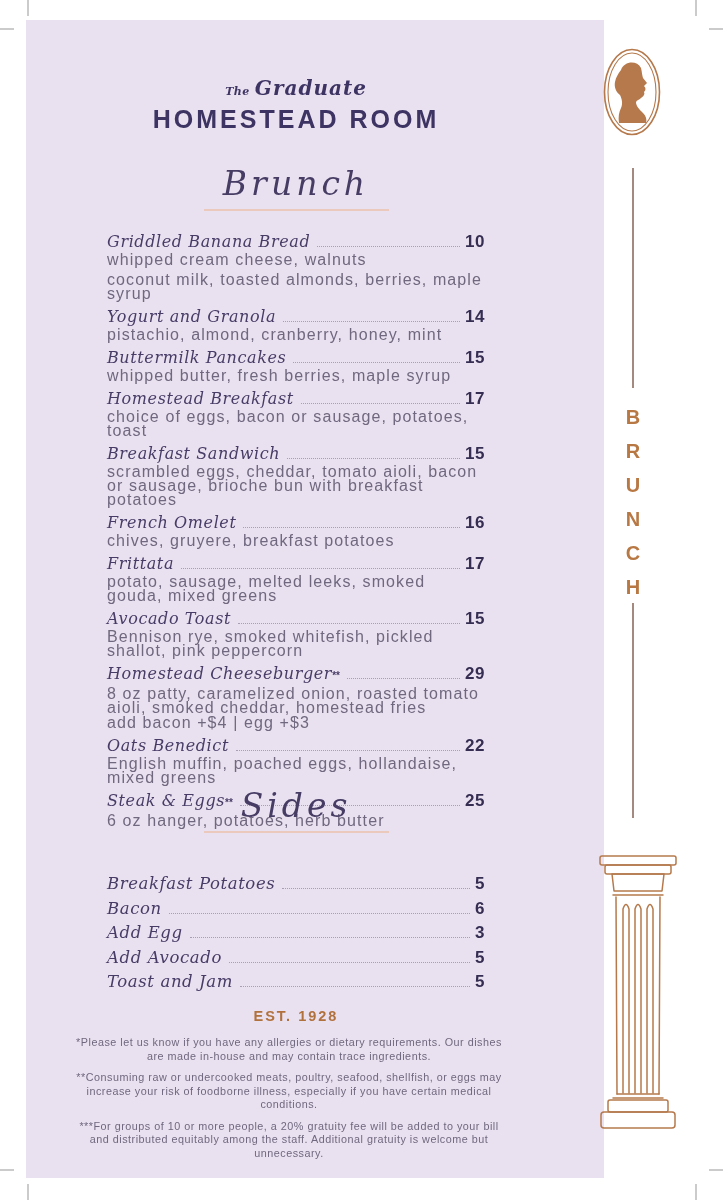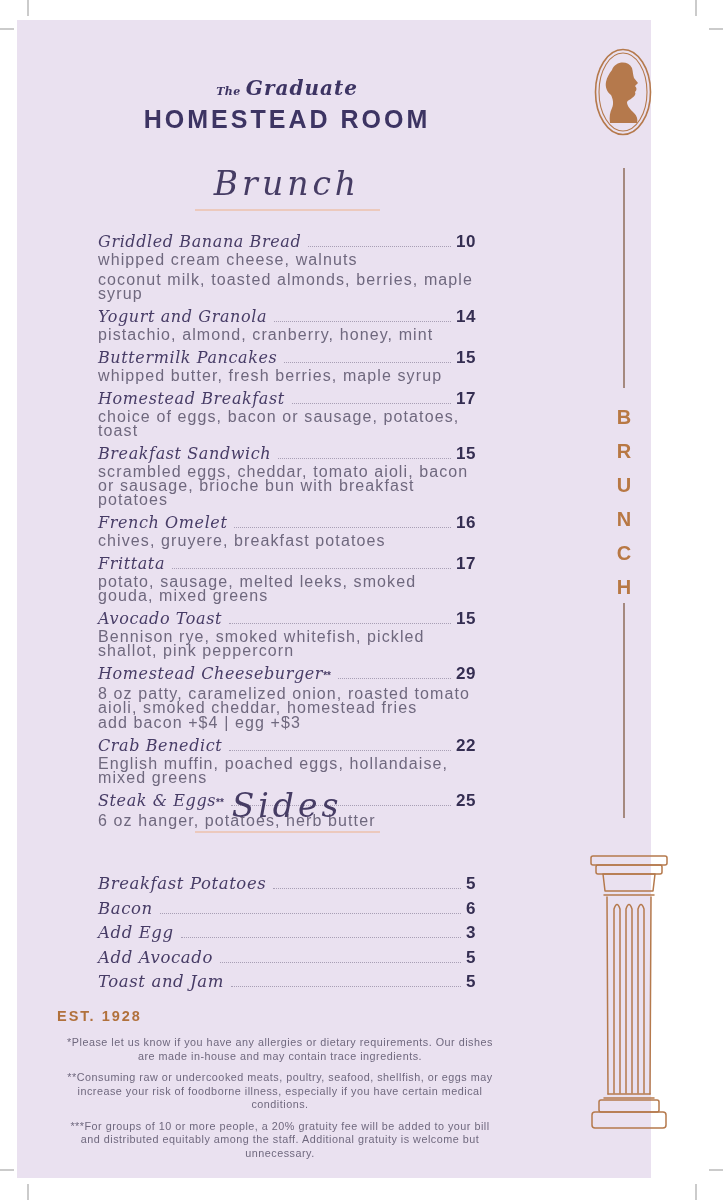--- a/index.html
+++ b/index.html
@@ -1,21 +1,21 @@
 <!DOCTYPE html>
 <html><head>
 <meta charset="utf-8">
 <style>
   html,body{margin:0;padding:0;}
   body{
     width:723px;height:1200px;position:relative;background:#ffffff;
     font-family:"Liberation Sans",sans-serif;overflow:hidden;
   }
   .page{
-    position:absolute;left:17px;top:20px;width:634px;height:1158px;
+    position:absolute;left:26px;top:20px;width:578px;height:1158px;
     background:#eae1f0;
   }
   
   .mark{position:absolute;background:#cbcbcb;}
 
   
   .header{position:absolute;left:40px;top:56px;width:460px;text-align:center;color:#3d3463;}
   .brand{font-family:"DejaVu Serif",serif;font-style:italic;font-weight:bold;font-size:20px;letter-spacing:1px;}
   .brand-prefix{font-size:11px;letter-spacing:.5px;margin-right:5px;}
   .room-title{font-weight:bold;font-size:25px;letter-spacing:3px;margin-top:5px;color:#3d3463;}
@@ -48,21 +48,21 @@
 
   
   .sides{position:absolute;left:81px;top:852px;width:378px;}
   .side-line{display:flex;align-items:baseline;line-height:24.5px;justify-content:space-between;}
   .side-name{
     font-family:"DejaVu Serif",serif;font-style:italic;
     font-size:16.5px;color:#473c66;letter-spacing:.6px;white-space:nowrap;
   }
 
   
-  .est{position:absolute;left:40px;top:988px;width:460px;text-align:left;
+  .est{position:absolute;left:40px;top:988px;width:460px;text-align:center;
        font-weight:bold;font-size:14.5px;letter-spacing:2px;color:#b1713c;}
   .footnotes{position:absolute;left:48px;top:1016px;width:430px;text-align:center;
        font-size:10.8px;line-height:13.5px;letter-spacing:.5px;color:#6f687e;}
   .footnote{margin-bottom:8px;}
 
   
   .cameo{position:absolute;left:575px;top:26px;}
   .rail-line{position:absolute;left:606px;width:1.5px;background:#a5897f;}
   .rail-line-1{top:148px;height:220px;}
   .rail-line-2{top:583px;height:215px;}
@@ -236,21 +236,21 @@
           <sup class="item-sup">**</sup>
         <span class="leader"></span>
         <span class="price">29</span>
       </div>
       <div class="item-desc">8 oz patty, caramelized onion, roasted tomato aioli, smoked cheddar, homestead fries</div>
       <div class="item-note">add bacon +$4 | egg +$3</div>
     </div>
 
     <div class="item">
       <div class="item-line">
-        <span class="item-name">Crab Benedict</span>
+        <span class="item-name">Oats Benedict</span>
           <sup class="item-sup"></sup>
         <span class="leader"></span>
         <span class="price">22</span>
       </div>
       <div class="item-desc">English muffin, poached eggs, hollandaise, mixed greens</div>
 
     </div>
 
     <div class="item">
       <div class="item-line">

